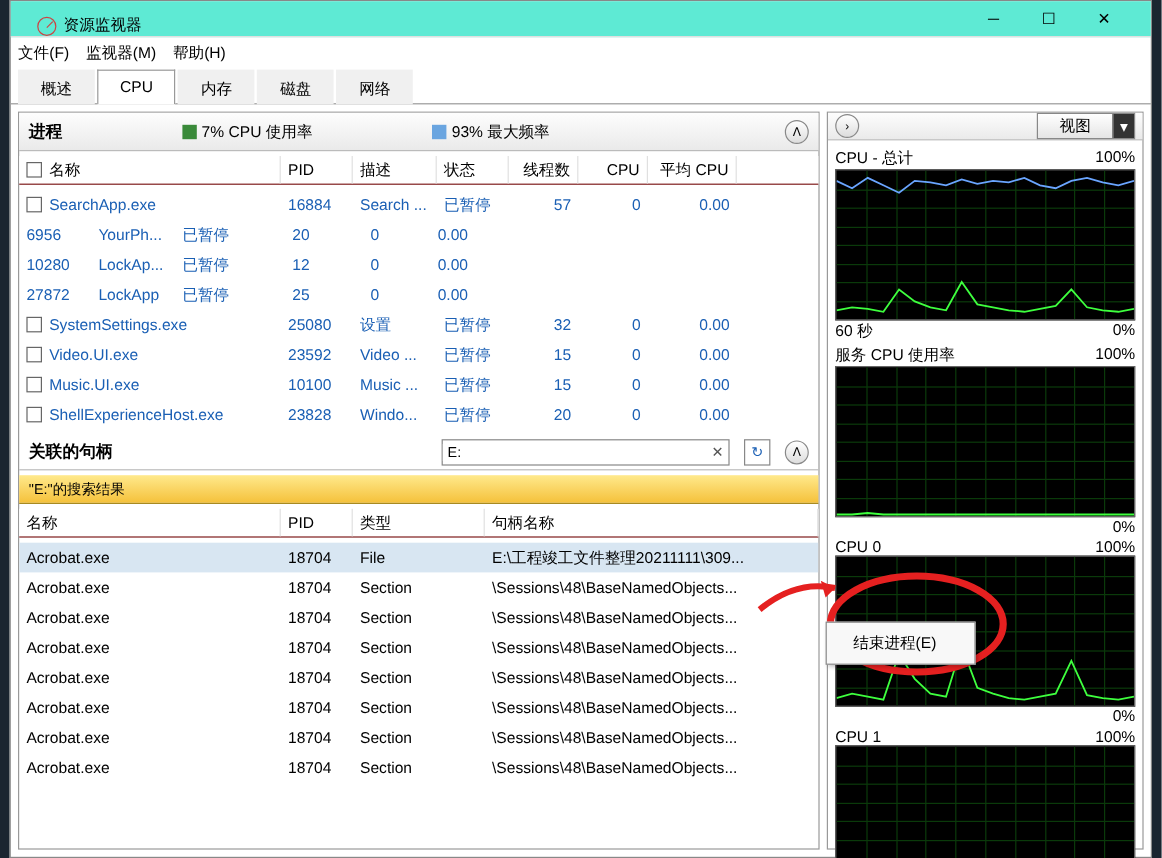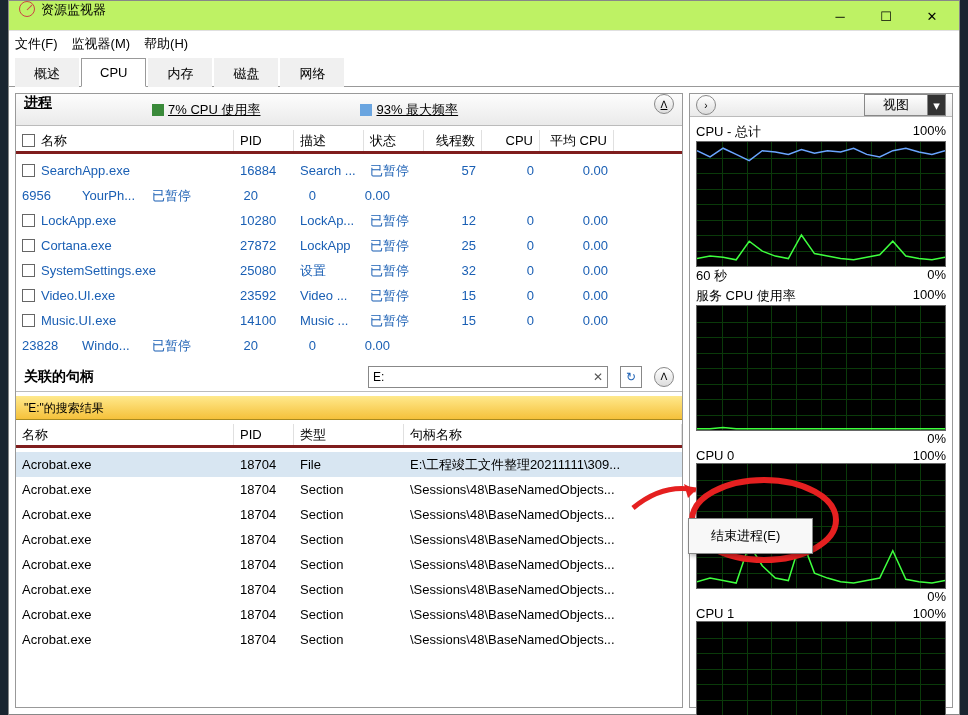--- a/index.html
+++ b/index.html
@@ -1,40 +1,40 @@
 <!DOCTYPE html>
 <html><head>
 <meta charset="utf-8">
 <style>
 *{box-sizing:border-box;margin:0;padding:0;font-family:"Microsoft YaHei","Segoe UI",sans-serif;font-size:13px;}
 body{background:#1a2530;overflow:hidden;width:968px;height:715px;position:relative;}
 .window{position:absolute;left:8px;top:0;width:952px;height:715px;background:#fff;border:1px solid #888;}
-.titlebar{height:30px;display:flex;align-items:flex-start;padding:0 4px;background:#bef264;border-bottom:1px solid #e0e0e0;}
+.titlebar{height:30px;display:flex;align-items:flex-end;padding:0 16px;background:#5eead4;border-bottom:1px solid #e0e0e0;}
 .titlebar .app-icon{width:16px;height:16px;border:1px solid #c44;border-radius:50%;margin:0 6px;position:relative;}
 .titlebar .app-icon::after{content:"";position:absolute;width:1px;height:7px;background:#c44;left:50%;top:1px;transform-origin:bottom;transform:translateX(-50%) rotate(45deg);}
 .titlebar .title{flex:1;}
 .win-controls{display:flex;}
 .win-btn{width:46px;height:30px;display:flex;align-items:center;justify-content:center;cursor:pointer;}
 .menubar{height:26px;display:flex;align-items:center;padding:0 6px;gap:14px;}
 .menubar span{cursor:pointer;}
 .tabs{height:30px;display:flex;border-bottom:1px solid #999;padding-left:6px;}
 .tab{padding:6px 18px;border:1px solid transparent;border-bottom:none;cursor:pointer;position:relative;top:1px;background:#f0f0f0;margin-right:2px;}
 .tab.active{background:#fff;border-color:#999;border-bottom:1px solid #fff;}
 .content{display:flex;height:calc(100% - 86px);padding:6px;gap:6px;}
 .left-pane{width:668px;display:flex;flex-direction:column;gap:4px;border:1px solid #999;}
 .right-pane{flex:1;border:1px solid #999;display:flex;flex-direction:column;}
-.section-hdr{height:32px;background:linear-gradient(#fdfdfd,#eaeaea);border-bottom:1px solid #bbb;display:flex;padding:0 8px;text-decoration:underline;}
+.section-hdr{height:32px;background:linear-gradient(#fdfdfd,#eaeaea);border-bottom:1px solid #bbb;display:flex;align-items:center;padding:0 8px;}
 .section-title{font-weight:bold;font-size:14px;flex:0 0 auto;}
 .metric{display:flex;align-items:center;gap:4px;font-size:12px;}
 .sq{width:12px;height:12px;}
 .sq.green{background:#3a8a3a;}
 .sq.blue{background:#6aa5e0;}
 .spacer{flex:1;}
 .circ-btn{width:20px;height:20px;border:1px solid #888;border-radius:50%;display:flex;align-items:center;justify-content:center;background:linear-gradient(#fff,#ddd);cursor:pointer;font-size:10px;}
-.col-hdr{display:flex;height:24px;border-bottom:3px solid #7f1d1d;background:#fff;}
+.col-hdr{display:flex;height:24px;border-bottom:1px solid #7f1d1d;background:#fff;}
 .col-hdr>div{padding:4px 6px;border-right:1px solid #e0e0e0;display:flex;align-items:center;overflow:hidden;white-space:nowrap;}
 .chk{width:13px;height:13px;border:1px solid #666;margin-right:6px;flex-shrink:0;}
 .rows{overflow:hidden;}
 .row{display:flex;height:25px;}
 .row>div{padding:4px 6px;display:flex;align-items:center;overflow:hidden;white-space:nowrap;text-overflow:ellipsis;}
 .row .link{color:#1a5fb4;}
 .row.sel{background:#d8e6f2;}
 .c-name{width:218px;}
 .c-pid{width:60px;text-align:left;}
 .c-desc{width:70px;}
@@ -145,36 +145,28 @@
           </div>
           <div class="row">
   <div class="c-pid link">6956</div>
             <div class="c-desc link">YourPh...</div>
             <div class="c-stat link">已暂停</div>
   <div class="c-thr link">20</div>
             <div class="c-cpu link">0</div>
             <div class="c-avg link">0.00</div>
           </div>
           <div class="row">
-            <div class="c-name">
-              <div class="chk"></div>
-              <span class="link">LockApp.exe</span>
-            </div>
   <div class="c-pid link">10280</div>
             <div class="c-desc link">LockAp...</div>
             <div class="c-stat link">已暂停</div>
   <div class="c-thr link">12</div>
             <div class="c-cpu link">0</div>
             <div class="c-avg link">0.00</div>
           </div>
           <div class="row">
-            <div class="c-name">
-              <div class="chk"></div>
-              <span class="link">Cortana.exe</span>
-            </div>
   <div class="c-pid link">27872</div>
             <div class="c-desc link">LockApp</div>
             <div class="c-stat link">已暂停</div>
   <div class="c-thr link">25</div>
             <div class="c-cpu link">0</div>
             <div class="c-avg link">0.00</div>
           </div>
           <div class="row">
             <div class="c-name">
               <div class="chk"></div>
@@ -197,28 +189,32 @@
             <div class="c-stat link">已暂停</div>
   <div class="c-thr link">15</div>
             <div class="c-cpu link">0</div>
             <div class="c-avg link">0.00</div>
           </div>
           <div class="row">
             <div class="c-name">
               <div class="chk"></div>
               <span class="link">Music.UI.exe</span>
             </div>
-  <div class="c-pid link">14100</div>
+  <div class="c-pid link">10100</div>
             <div class="c-desc link">Music ...</div>
             <div class="c-stat link">已暂停</div>
   <div class="c-thr link">15</div>
             <div class="c-cpu link">0</div>
             <div class="c-avg link">0.00</div>
           </div>
           <div class="row">
+            <div class="c-name">
+              <div class="chk"></div>
+              <span class="link">ShellExperienceHost.exe</span>
+            </div>
   <div class="c-pid link">23828</div>
             <div class="c-desc link">Windo...</div>
             <div class="c-stat link">已暂停</div>
   <div class="c-thr link">20</div>
             <div class="c-cpu link">0</div>
             <div class="c-avg link">0.00</div>
           </div>
         </div>
 
 

